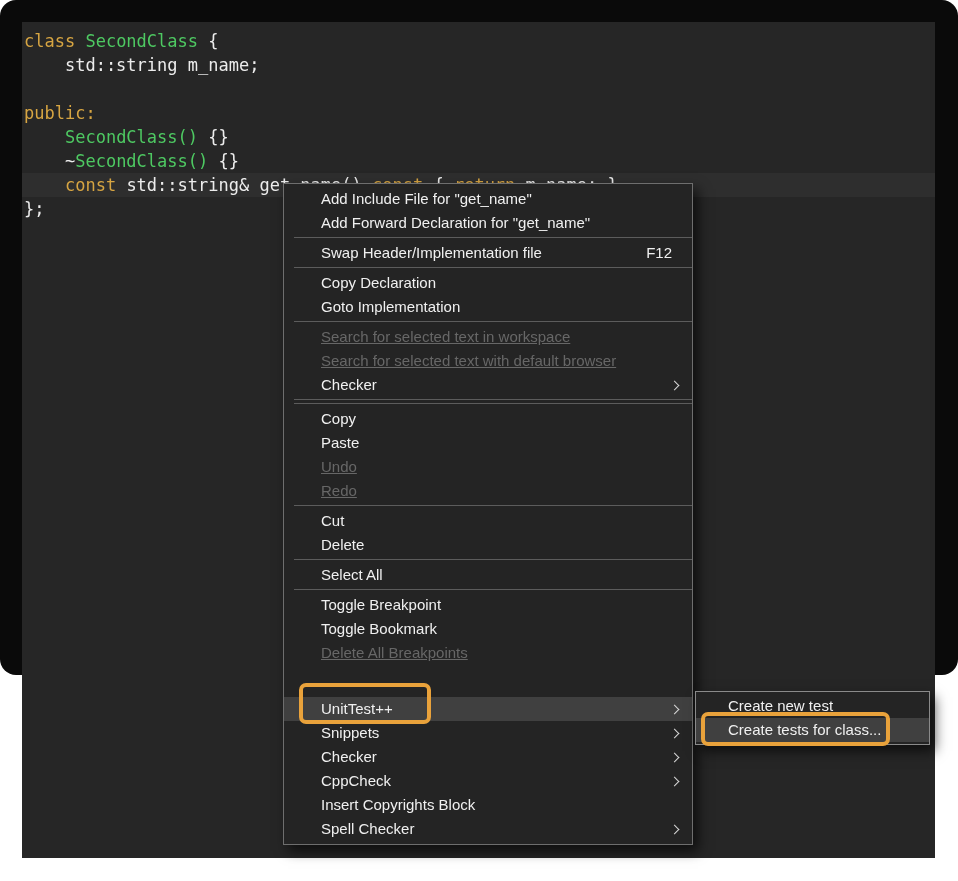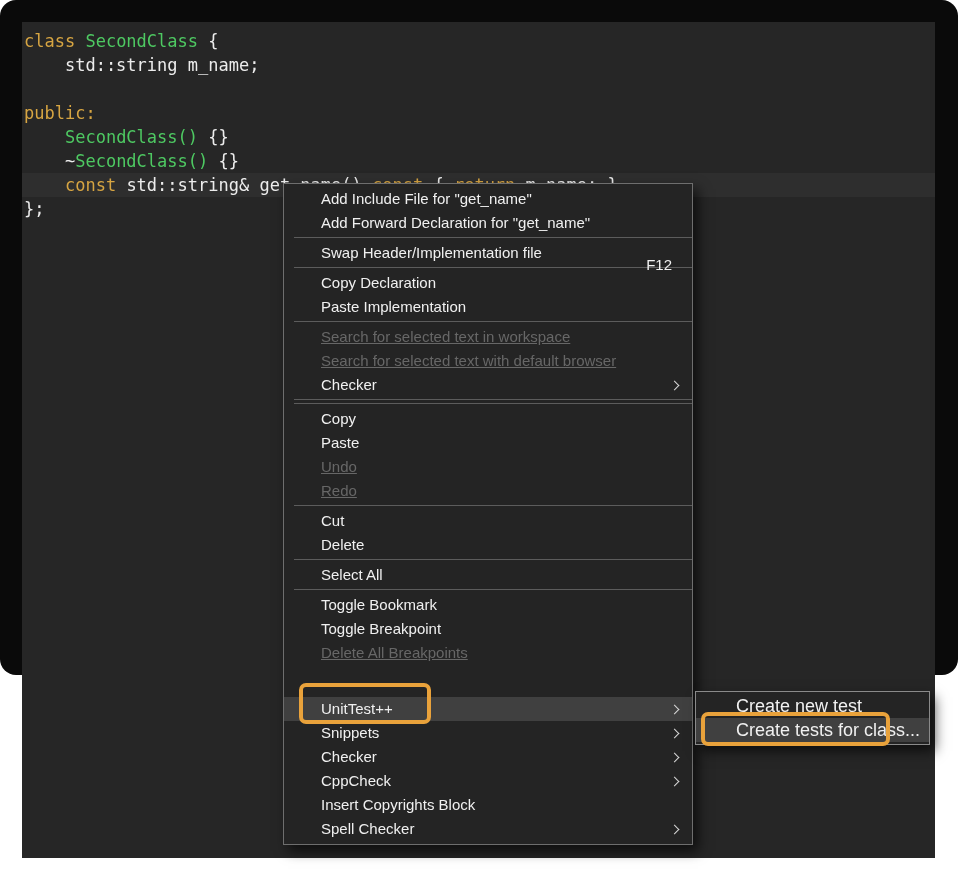--- a/index.html
+++ b/index.html
@@ -33,36 +33,36 @@
     padding:3px 0;box-sizing:border-box;z-index:5;
   }
   .mi{
     position:relative;height:24px;line-height:24px;
     padding-left:37px;font-size:15px;
     color:var(--menu-text,#f0f0f0);white-space:nowrap;
   }
   .mi.hover{background:var(--hover-bg,#404040);margin-top:32px;}
   .mi.disabled{color:var(--menu-disabled,#676767);text-decoration:underline;}
   .sep{height:1px;background:var(--sep,#5c5c5c);margin:2px 0 3px 10px;}
-  .sc{position:absolute;right:20px;top:12px;}
+  .sc{position:absolute;right:20px;top:0;}
   .chev{
     position:absolute;right:14px;top:8.5px;width:6px;height:6px;
     border-top:1.6px solid #d8d8d8;border-right:1.6px solid #d8d8d8;
     transform:rotate(45deg);
   }
 
   .submenu{
     position:absolute;left:695px;top:691px;width:235px;
     background:var(--menu-bg,#242424);
     border:1px solid var(--submenu-border,#8a8a8a);
     box-shadow:5px 6px 12px rgba(0,0,0,0.65);
     padding:2px 0;box-sizing:border-box;z-index:6;
   }
   .smi{
-    height:24px;line-height:24px;padding-left:40px;font-size:18px;
+    height:24px;line-height:24px;padding-left:32px;font-size:15px;
     color:var(--menu-text,#f0f0f0);white-space:nowrap;
   }
   .smi.hover{background:var(--hover-bg,#404040);}
 
   .annotation{
     position:absolute;border:4px solid var(--orange,#e9a23b);
     border-radius:7px;background:transparent;z-index:10;
     box-sizing:border-box;pointer-events:none;
   }
   #ann-unittest{left:299px;top:683px;width:132px;height:41px;}
@@ -83,39 +83,39 @@
       <div class="cl"><span class="seg-plain">};</span></div>
     </div>
 
   <div class="menu" id="context-menu">
       <div class="mi"><span>Add Include File for "get_name"</span></div>
       <div class="mi"><span>Add Forward Declaration for "get_name"</span></div>
       <div class="sep"></div>
       <div class="mi"><span>Swap Header/Implementation file</span><span class="sc">F12</span></div>
       <div class="sep"></div>
       <div class="mi"><span>Copy Declaration</span></div>
-      <div class="mi"><span>Paste Implementation</span></div>
+      <div class="mi"><span>Goto Implementation</span></div>
       <div class="sep"></div>
       <div class="mi disabled"><span>Search for selected text in workspace</span></div>
       <div class="mi disabled"><span>Search for selected text with default browser</span></div>
       <div class="mi"><span>Checker</span><span class="chev"></span></div>
       <div class="sep"></div>
       <div class="sep"></div>
       <div class="mi"><span>Copy</span></div>
       <div class="mi"><span>Paste</span></div>
       <div class="mi disabled"><span>Undo</span></div>
       <div class="mi disabled"><span>Redo</span></div>
       <div class="sep"></div>
       <div class="mi"><span>Cut</span></div>
       <div class="mi"><span>Delete</span></div>
       <div class="sep"></div>
       <div class="mi"><span>Select All</span></div>
       <div class="sep"></div>
+      <div class="mi"><span>Toggle Breakpoint</span></div>
       <div class="mi"><span>Toggle Bookmark</span></div>
-      <div class="mi"><span>Toggle Breakpoint</span></div>
       <div class="mi disabled"><span>Delete All Breakpoints</span></div>
       <div class="mi hover"><span>UnitTest++</span><span class="chev"></span></div>
       <div class="mi"><span>Snippets</span><span class="chev"></span></div>
       <div class="mi"><span>Checker</span><span class="chev"></span></div>
       <div class="mi"><span>CppCheck</span><span class="chev"></span></div>
       <div class="mi"><span>Insert Copyrights Block</span></div>
       <div class="mi"><span>Spell Checker</span><span class="chev"></span></div>
     </div>
 
   <div class="submenu" id="submenu">

